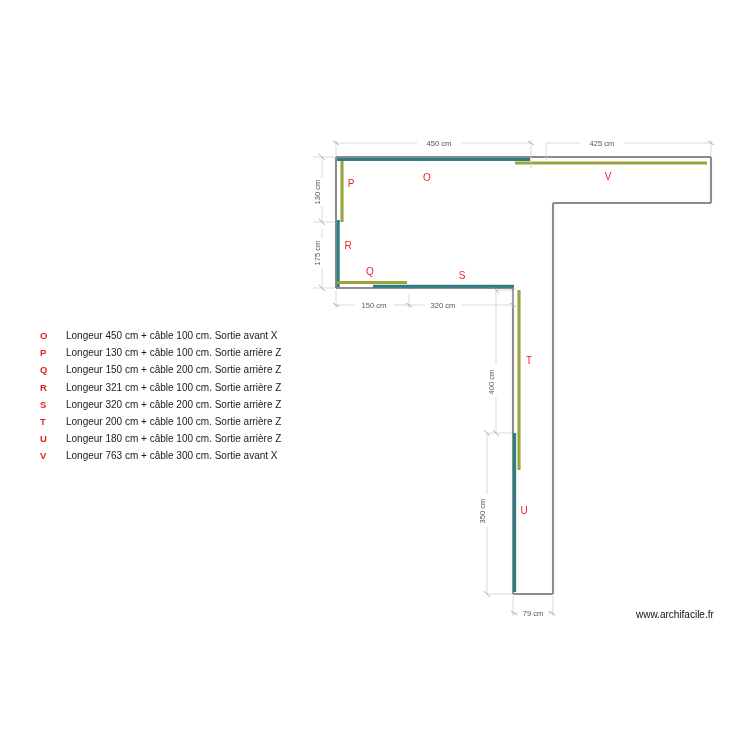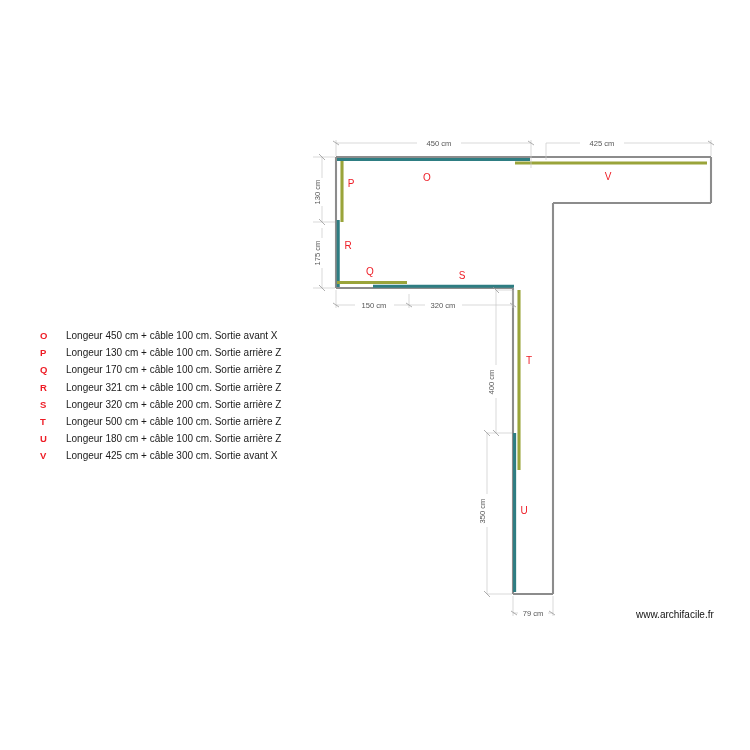--- a/index.html
+++ b/index.html
@@ -229,39 +229,39 @@
     <div class="legend-row">
       <span class="legend-letter">O</span>
       <span class="legend-text">Longeur 450 cm + câble 100 cm. Sortie avant X</span>
     </div>
     <div class="legend-row">
       <span class="legend-letter">P</span>
       <span class="legend-text">Longeur 130 cm + câble 100 cm. Sortie arrière Z</span>
     </div>
     <div class="legend-row">
       <span class="legend-letter">Q</span>
-      <span class="legend-text">Longeur 170 cm + câble 100 cm. Sortie arrière Z</span>
+      <span class="legend-text">Longeur 150 cm + câble 200 cm. Sortie arrière Z</span>
     </div>
     <div class="legend-row">
       <span class="legend-letter">R</span>
       <span class="legend-text">Longeur 321 cm + câble 100 cm. Sortie arrière Z</span>
     </div>
     <div class="legend-row">
       <span class="legend-letter">S</span>
       <span class="legend-text">Longeur 320 cm + câble 200 cm. Sortie arrière Z</span>
     </div>
     <div class="legend-row">
       <span class="legend-letter">T</span>
-      <span class="legend-text">Longeur 500 cm + câble 100 cm. Sortie arrière Z</span>
+      <span class="legend-text">Longeur 200 cm + câble 100 cm. Sortie arrière Z</span>
     </div>
     <div class="legend-row">
       <span class="legend-letter">U</span>
       <span class="legend-text">Longeur 180 cm + câble 100 cm. Sortie arrière Z</span>
     </div>
     <div class="legend-row">
       <span class="legend-letter">V</span>
-      <span class="legend-text">Longeur 425 cm + câble 300 cm. Sortie avant X</span>
+      <span class="legend-text">Longeur 763 cm + câble 300 cm. Sortie avant X</span>
     </div>
   </div>
 
   <div class="site-url">www.archifacile.fr</div>
 
 </div>
 
 </body></html>

